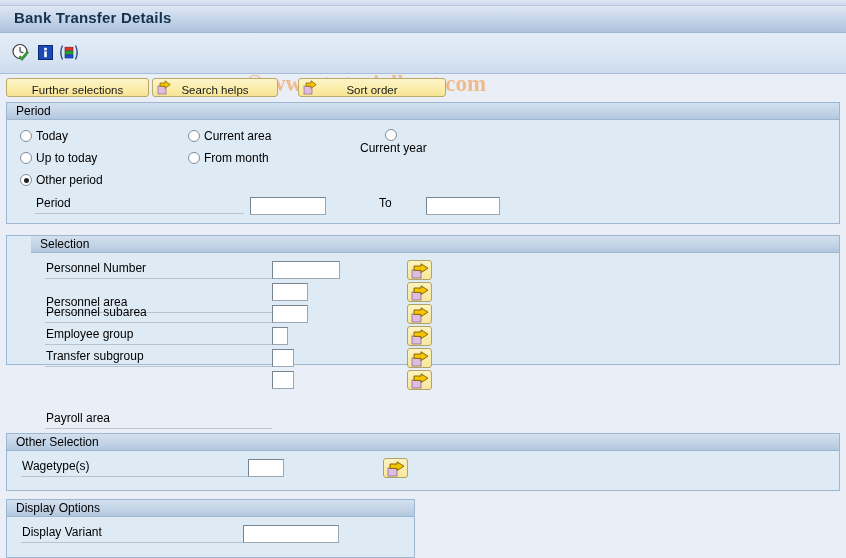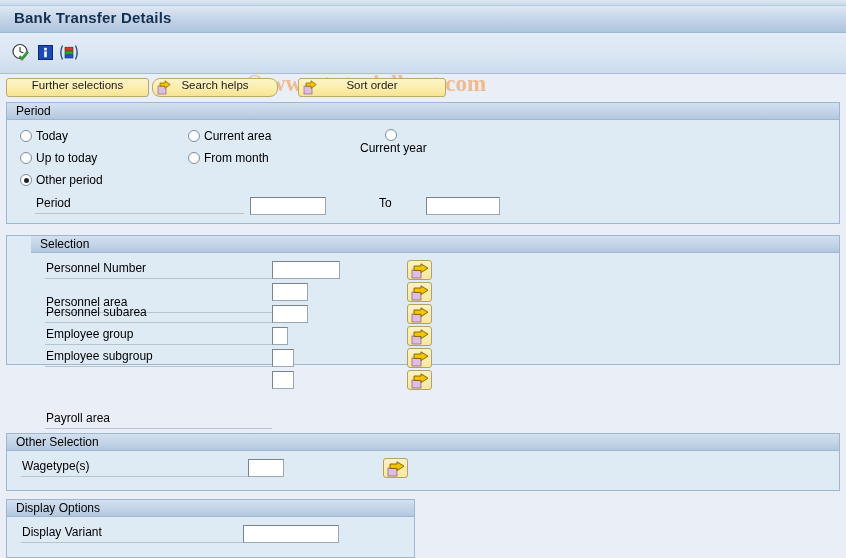--- a/index.html
+++ b/index.html
@@ -83,33 +83,33 @@
     position: absolute;
     top: 4px;
     height: 19px;
     background: linear-gradient(to bottom, #fdf4c8 0%, #fbeeae 50%, #f7e392 100%);
     border: 1px solid #b9a96a;
     border-radius: 3px;
     box-sizing: border-box;
     font-size: 11.5px;
     color: #1a1a1a;
     display: flex;
-    align-items: flex-start;
+    align-items: flex-end;
     justify-content: center;
     cursor: pointer;
     white-space: nowrap;
   }
   .sapbtn .btnlabel { flex: 1; text-align: center; }
   .sapbtn .btnicon {
     position: absolute;
     left: 4px; top: 1px;
     width: 15px; height: 15px;
   }
   #btn-further { left: 6px;   width: 143px; }
-  #btn-search  { left: 152px; width: 126px; border-radius: 8px; }
+  #btn-search  { left: 152px; width: 126px; }
   #btn-sort    { left: 298px; width: 148px; }
 
   
   .panel {
     position: absolute;
     background: #deeaf4;
     border: 1px solid #9db7d2;
     box-sizing: border-box;
   }
   .panel-head {
@@ -332,21 +332,21 @@
 
     <div class="fieldlabel" style="left:14px; top:74px; width:227px;">Employee group</div>
     <input class="sapinput" style="left: 241px; top: 74px; width: 16px; height: 18px;" value="">
     <div class="arrowbtn" style="left:376px; top:73px;">
       <svg width="19" height="16" viewBox="0 0 19 16">
         <rect x="1" y="7" width="9" height="8" fill="#dfbde0" stroke="#8a6a8c" stroke-width="0.8"></rect>
         <path d="M3 3 L10 3 L10 0.8 L17 5.2 L10 9.6 L10 7.4 L3 7.4 Z" fill="#f5c400" stroke="#7a5e00" stroke-width="0.9"></path>
       </svg>
     </div>
 
-    <div class="fieldlabel" style="left:14px; top:96px; width:227px;">Employee subgroup</div>
+    <div class="fieldlabel" style="left:14px; top:96px; width:227px;">Transfer subgroup</div>
     <input class="sapinput" style="left: 241px; top: 96px; width: 22px; height: 18px;" value="">
     <div class="arrowbtn" style="left:376px; top:95px;">
       <svg width="19" height="16" viewBox="0 0 19 16">
         <rect x="1" y="7" width="9" height="8" fill="#dfbde0" stroke="#8a6a8c" stroke-width="0.8"></rect>
         <path d="M3 3 L10 3 L10 0.8 L17 5.2 L10 9.6 L10 7.4 L3 7.4 Z" fill="#f5c400" stroke="#7a5e00" stroke-width="0.9"></path>
       </svg>
     </div>
 
     <div class="fieldlabel" style="left:14px; top:118px; width:227px;margin-top:40px;">Payroll area</div>
     <input class="sapinput" style="left: 241px; top: 118px; width: 22px; height: 18px;" value="">

